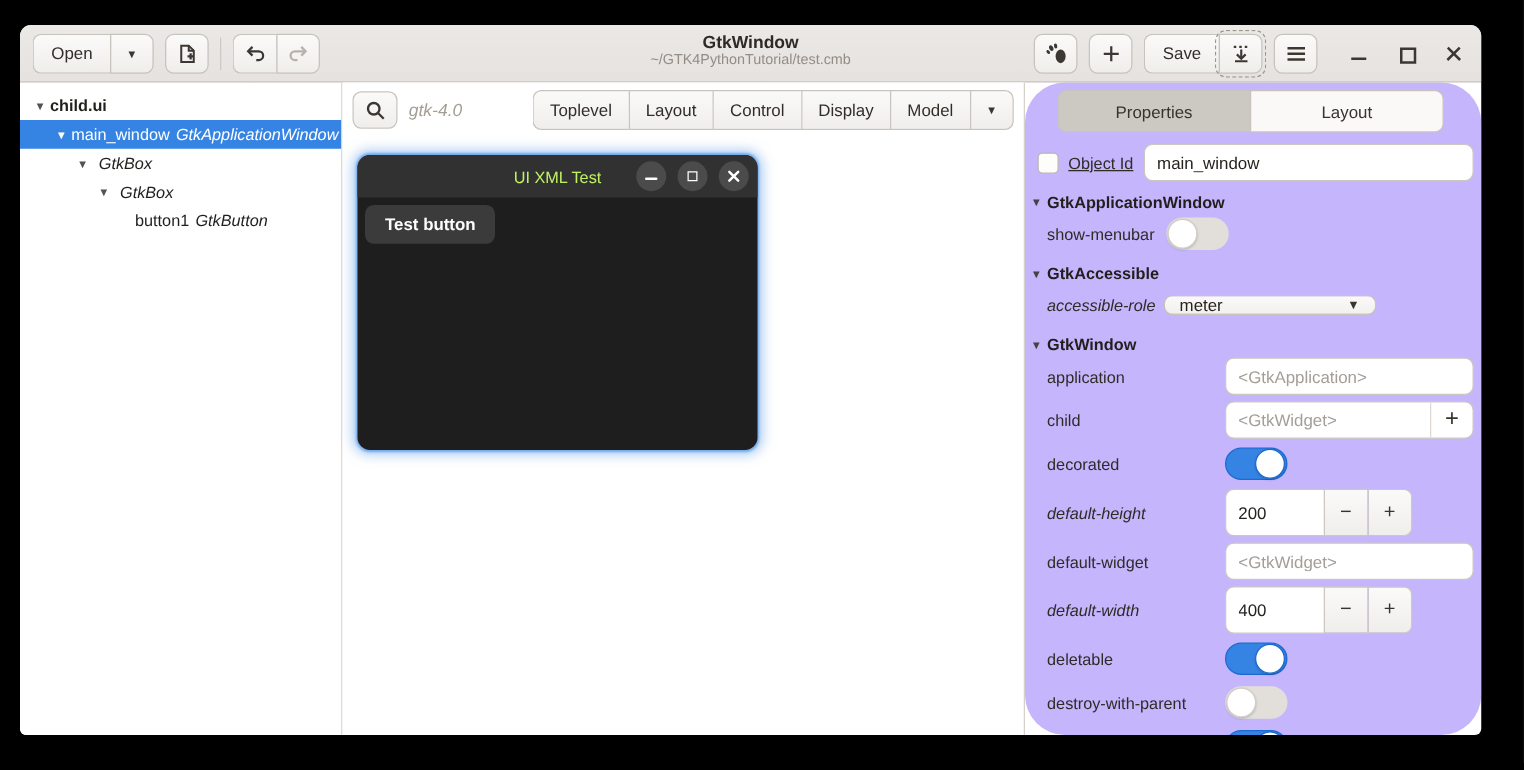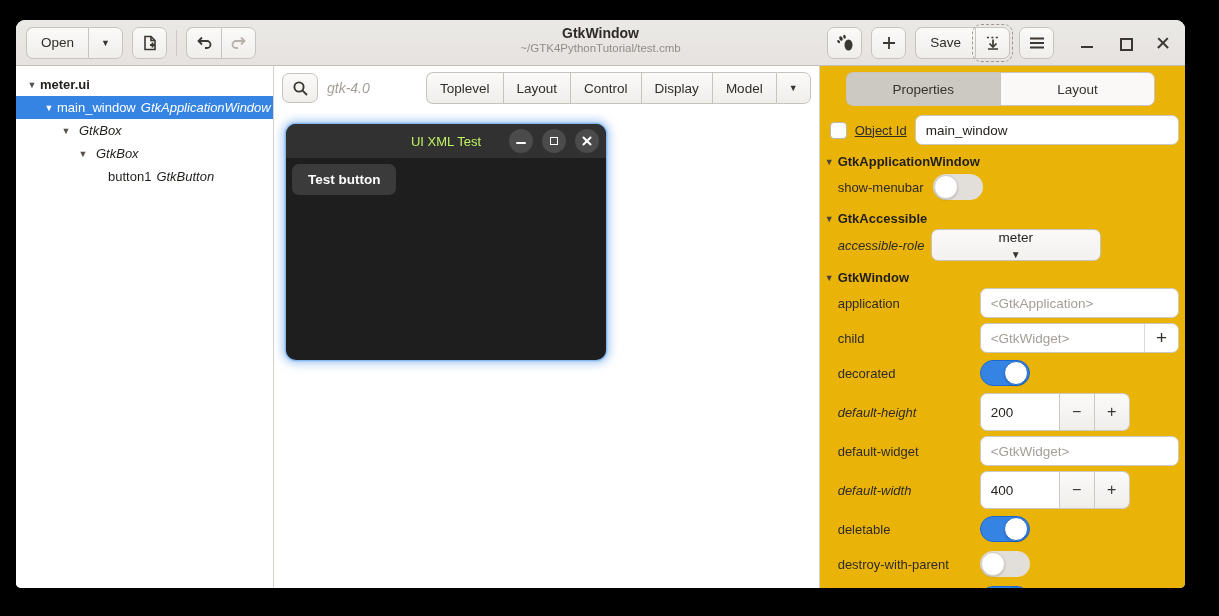--- a/index.html
+++ b/index.html
@@ -80,21 +80,21 @@
   .pv-btn { width:24px; height:24px; border-radius:50%; background:#4b4b4b; position:relative; cursor:pointer; }
   .pv-min::after { content:""; position:absolute; left:7px; right:7px; top:13px; height:2px; background:#fff; border-radius:1px; }
   .pv-max::after { content:""; position:absolute; left:8px; top:8px; width:6px; height:6px; border:1.6px solid #fff; }
   .pv-close::before, .pv-close::after { content:""; position:absolute; left:6px; top:11px; width:12px; height:2px; background:#fff; border-radius:1px; }
   .pv-close::before { transform:rotate(45deg); } .pv-close::after { transform:rotate(-45deg); }
   .pv-button { position:absolute; left:6px; top:40px; height:31px; padding:0 16px;
                display:inline-flex; align-items:center; background:#3b3b3b; border-radius:7px;
                color:#fdfdfd; font-weight:bold; font-size:13.5px; cursor:pointer; }
 
   
-  .props { flex:1; background:#eab308; overflow:hidden; }
+  .props { flex:1; background:#c4b5fd; overflow:hidden;border-radius:32px; }
   .tabs { display:flex; height:34px; margin:6px 30px 0 26px; }
   .tab { flex:1; display:flex; align-items:center; justify-content:center;
          background:#faf9f7; border:1px solid #c9c4be; border-right-width:0;
          font-size:13.5px; color:#37332e; cursor:pointer; }
   .tab:first-child { border-radius:7px 0 0 7px; }
   .tab:last-child { border-radius:0 7px 7px 0; border-right-width:1px; }
   .tab.active { background:#ccc8c2; }
 
   .objid-row { display:flex; align-items:center; gap:8px; margin:9px 6px 0 10px; }
   .checkbox { width:17px; height:17px; border:1px solid #bcb6b0; border-radius:4px; background:#fdfdfc; cursor:pointer; }
@@ -127,23 +127,23 @@
   .ctl .switch { flex:0 0 auto; }
 
   .spin { display:inline-flex; height:38px; }
   .spin .val { width:80px; background:#fff; border:1px solid #cdc7c1; border-radius:7px 0 0 7px;
                padding:0 10px; font-size:13.5px; color:#26231f; outline:none; font-family:inherit; }
   .spin .sbtn { width:35px; background:linear-gradient(#fafaf9,#f0eeeb); border:1px solid #cdc7c1;
                 border-left-width:0; display:flex; align-items:center; justify-content:center;
                 font-size:16px; color:#37332e; cursor:pointer; }
   .spin .sbtn:last-child { border-radius:0 7px 7px 0; }
 
-  .dropdown { width:170px; height:32px; background:linear-gradient(#fbfaf9,#f3f1ee);
+  .dropdown { width:170px; height:16px; background:linear-gradient(#fbfaf9,#f3f1ee);
               border:1px solid #c9c3bd; border-radius:7px; display:flex; align-items:center;
-              padding:0 12px; cursor:pointer;flex-direction:column; }
+              padding:0 12px; cursor:pointer; }
   .dropdown .dval { flex:1; color:#26231f; font-size:13.5px; }
   .dropdown .caret { font-size:10px; color:#37332e; }
 </style>
 </head>
 <body>
 
 <div class="app">
 
   <div class="titlebar">
     <div class="tb-group">
@@ -218,21 +218,21 @@
         <span class="wc wc-close"></span>
       </span>
     </div>
   </div>
 
   <div class="content">
 
     <div class="sidebar" id="tree">
         <div class="tree-row" style="padding-left: 8px;">
           <span class="exp">▼</span>
-          <span class="nm bold">meter.ui</span>
+          <span class="nm bold">child.ui</span>
         </div>
         <div class="tree-row selected" style="padding-left: 25px;">
           <span class="exp">▼</span>
           <span class="nm">main_window</span>
           <span class="ty">GtkApplicationWindow</span>
         </div>
         <div class="tree-row" style="padding-left: 42px;">
           <span class="exp">▼</span>
           <span class="ty">GtkBox</span>
         </div>

